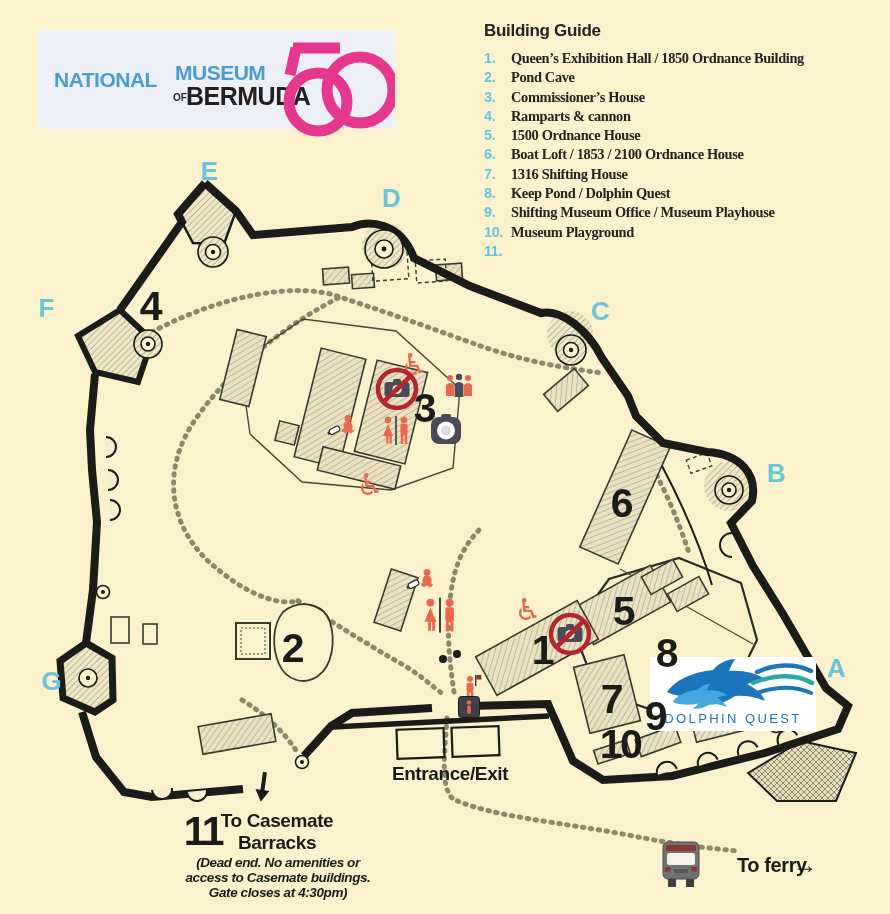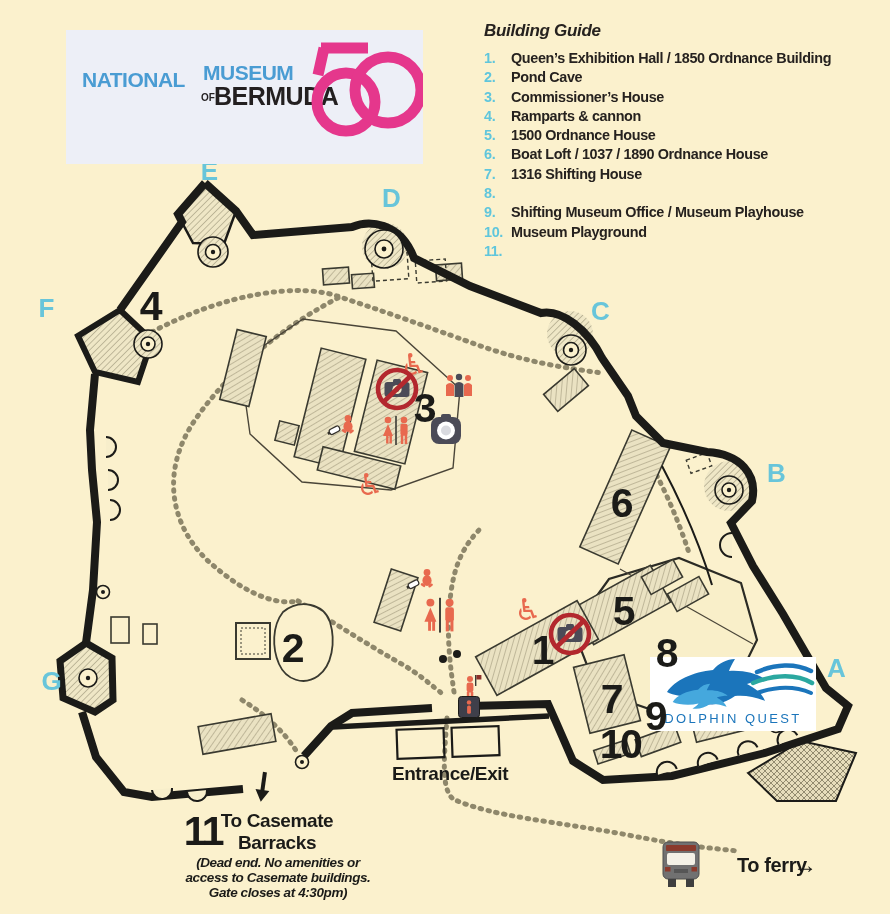--- a/index.html
+++ b/index.html
@@ -1,25 +1,25 @@
 <!DOCTYPE html>
 <html><head>
 <meta charset="utf-8">
 <style>
   html,body{margin:0;padding:0;}
   body{width:890px;height:914px;background:#FBF1CD;font-family:"Liberation Sans",sans-serif;}
   .page{position:relative;width:890px;height:914px;overflow:hidden;background:#FBF1CD;}
   .map-svg{position:absolute;left:0;top:0;}
-  .logo-box{position:absolute;left:38px;top:30px;width:357px;height:134px;background:#EDEFF7;margin-left:28px;}
+  .logo-box{position:absolute;left:38px;top:30px;width:357px;height:99px;background:#EDEFF7;}
   .guide{position:absolute;left:484px;top:21px;width:400px;}
-  .guide h2{margin:0 0 8px 0;font-size:17px;font-weight:bold;color:#26221F;letter-spacing:-0.3px;font-style:italic;}
+  .guide h2{margin:0 0 8px 0;font-size:17px;font-weight:bold;color:#26221F;letter-spacing:-0.3px;}
   .guide ol{list-style:none;margin:0;padding:0;}
   .guide li{display:flex;font-size:14.4px;font-weight:bold;line-height:19.3px;letter-spacing:-0.35px;}
   .guide .num{color:#5FC6DC;width:27px;flex:none;}
-  .guide .label{color:#26221F;white-space:nowrap;}
+  .guide .label{color:#26221F;white-space:nowrap;font-family:Liberation Serif, serif;}
   
   .area-letter{font:bold 26px "Liberation Sans",sans-serif;fill:#68C5DA;text-anchor:middle;letter-spacing:-1px;}
   .bnum{font:bold 41px "Liberation Sans",sans-serif;fill:#1B1B18;text-anchor:middle;letter-spacing:-2.5px;}
   .map-label{font:bold 19px "Liberation Sans",sans-serif;fill:#1B1B18;text-anchor:middle;letter-spacing:-0.4px;}
   .map-note{font:italic bold 13.5px "Liberation Sans",sans-serif;fill:#1B1B18;text-anchor:middle;letter-spacing:-0.4px;}
   .ferry-label{font:bold 20px "Liberation Sans",sans-serif;fill:#1B1B18;letter-spacing:-0.4px;}
   .dq-name{font:13px "Liberation Sans",sans-serif;fill:#1B75BB;letter-spacing:2.4px;text-anchor:middle;}
   .logo-blue{font:bold 21px "Liberation Sans",sans-serif;fill:#4A9CD3;letter-spacing:-0.5px;}
   .logo-of{font:bold 10px "Liberation Sans",sans-serif;fill:#231F20;}
   .logo-dark{font:bold 25px "Liberation Sans",sans-serif;fill:#231F20;letter-spacing:-0.5px;}
@@ -412,28 +412,29 @@
         <li>
           <span class="num">4.</span>
           <span class="label">Ramparts &amp; cannon</span>
         </li>
         <li>
           <span class="num">5.</span>
           <span class="label">1500 Ordnance House</span>
         </li>
         <li>
           <span class="num">6.</span>
-          <span class="label">Boat Loft / 1037 / 1890 Ordnance House</span>
+          <span class="label">Boat Loft / 1853 / 2100 Ordnance House</span>
         </li>
         <li>
           <span class="num">7.</span>
           <span class="label">1316 Shifting House</span>
         </li>
         <li>
           <span class="num">8.</span>
+          <span class="label">Keep Pond / Dolphin Quest</span>
         </li>
         <li>
           <span class="num">9.</span>
           <span class="label">Shifting Museum Office / Museum Playhouse</span>
         </li>
         <li>
           <span class="num">10.</span>
           <span class="label">Museum Playground</span>
         </li>
         <li>

